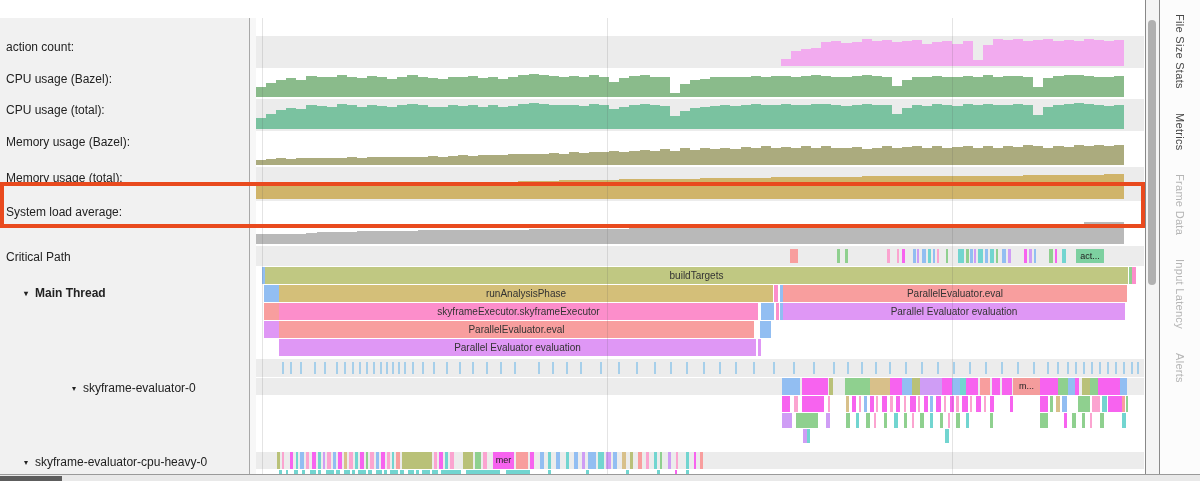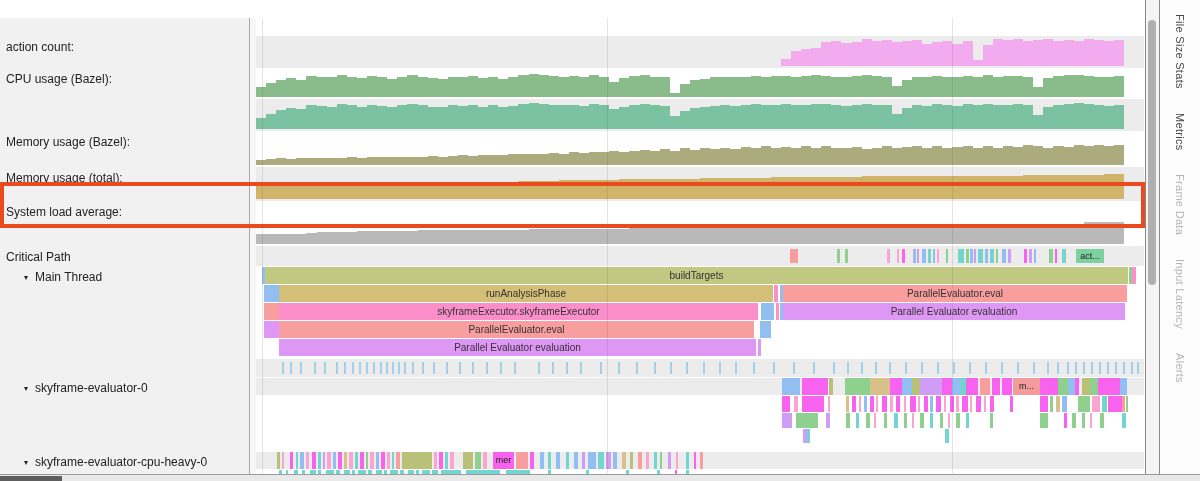--- a/index.html
+++ b/index.html
@@ -44,26 +44,27 @@
 </style>
 </head>
 <body>
 
 <div class="app">
   <div class="panel">
     <div class="content">
       <div class="labels-col" id="labels">
           <div class="lrow" style="top: 50px; height: 31px;"><span class="ltext">CPU usage (Bazel):</span></div>
           <div class="lrow" style="top: 18px; height: 32px;"><span class="ltext">action count:</span></div>
+          <div class="lrow" style="top: 81px; height: 32px;"><span class="ltext">CPU usage (total):</span></div>
           <div class="lrow" style="top: 113px; height: 36px;"><span class="ltext">Memory usage (Bazel):</span></div>
           <div class="lrow" style="top: 149px; height: 34px;"><span class="ltext">Memory usage (total):</span></div>
           <div class="lrow" style="top: 183px; height: 45px;"><span class="ltext">System load average:</span></div>
           <div class="lrow" style="top: 228px; height: 20px;"><span class="ltext">Critical Path</span></div>
-          <div class="lrow has-tw" style="top: 248px; height: 93px;"><span class="tw">▾</span><span class="ltext">Main Thread</span></div>
-          <div class="lrow has-tw" style="top: 359px; height: 74px;"><span class="tw">▾</span><span class="ltext">skyframe-evaluator-0</span></div>
+          <div class="lrow has-tw" style="top: 264px; height: 93px; font-weight: bold;"><span class="tw">▾</span><span class="ltext">Main Thread</span></div>
+          <div class="lrow has-tw" style="top: 359px; height: 74px; margin-left: 48px;"><span class="tw">▾</span><span class="ltext">skyframe-evaluator-0</span></div>
           <div class="lrow has-tw" style="top: 433px; height: 41px;"><span class="tw">▾</span><span class="ltext">skyframe-evaluator-cpu-heavy-0</span></div>
         </div>
       <div class="gutter"></div>
       <div class="timeline" id="timeline">
           <div class="trow shaded" style="top: 18px; height: 32px;">
             <div class="chart">
               <div class="bar" style="height: 0px; background: rgb(242, 171, 239);"></div>
               <div class="bar" style="height: 0px; background: rgb(242, 171, 239);"></div>
               <div class="bar" style="height: 0px; background: rgb(242, 171, 239);"></div>
               <div class="bar" style="height: 0px; background: rgb(242, 171, 239);"></div>

